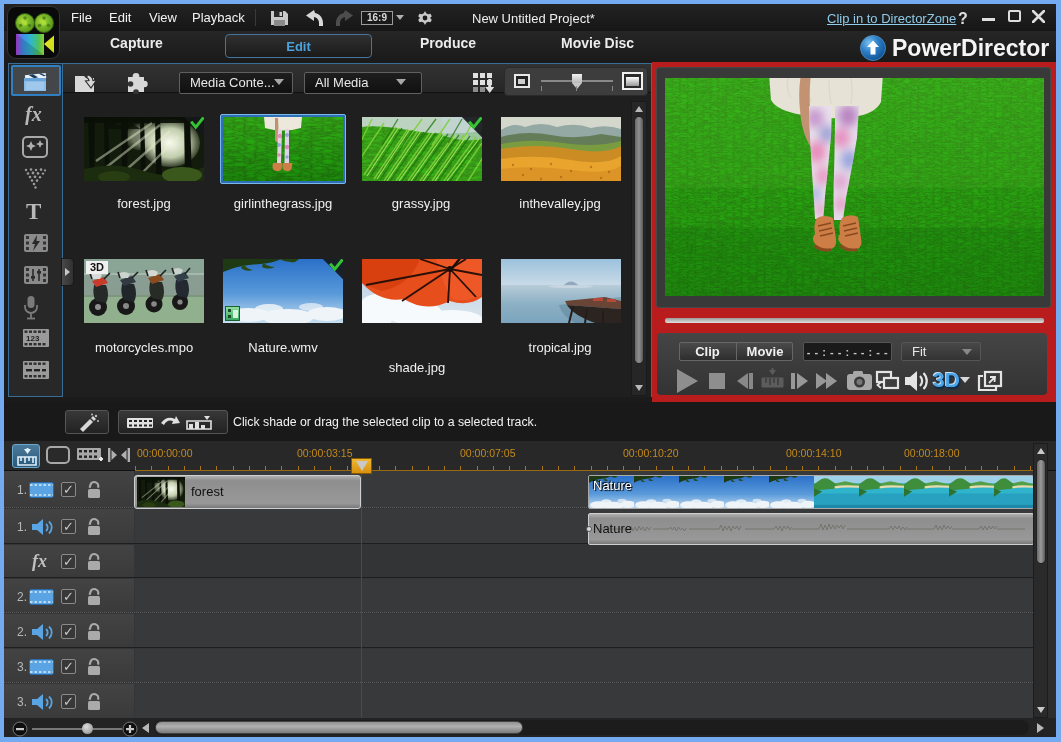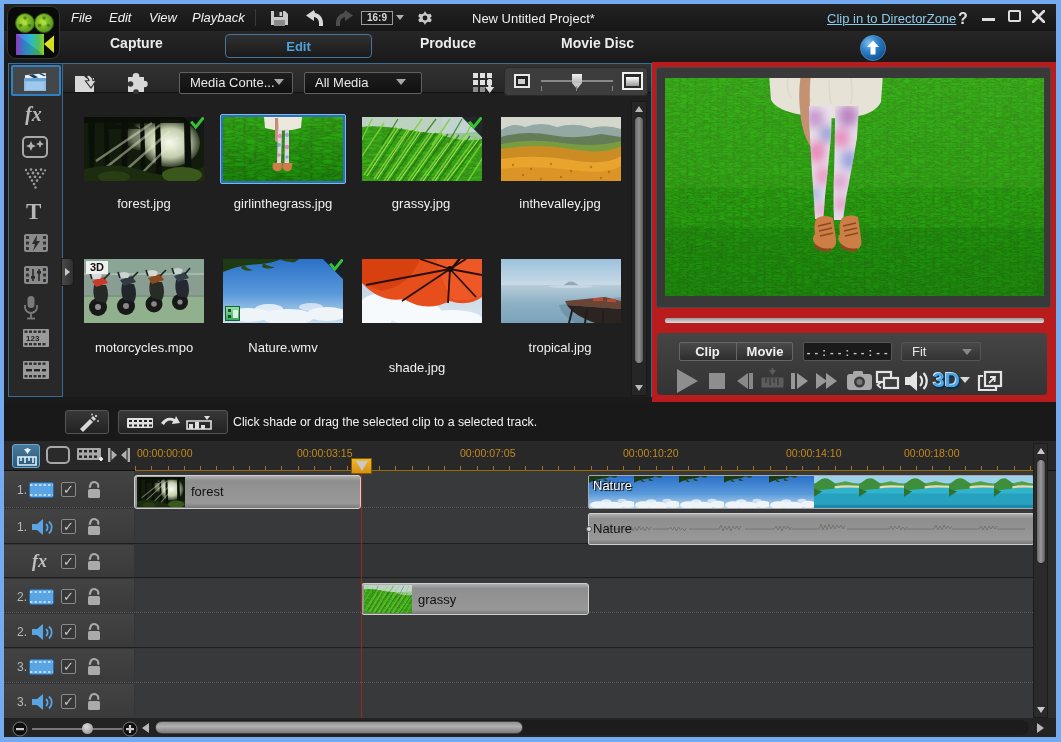--- a/index.html
+++ b/index.html
@@ -4,21 +4,21 @@
 <style>
   * { margin:0; padding:0; box-sizing:border-box; }
   html,body { width:1061px; height:742px; overflow:hidden; }
   body { background:#74aaf0; font-family:"Liberation Sans", sans-serif; position:relative; }
   #win { position:absolute; left:4px; top:4px; width:1052px; height:733px; background:#1b1b1b; border-radius:2px; }
   .abs { position:absolute; }
 
   
   #titlebar { position:absolute; left:0; top:0; width:100%; height:27px; background:linear-gradient(#232323,#161616); }
   #logo { position:absolute; left:3px; top:2px; width:53px; height:53px; background:#0a0a0a; border-radius:9px; border:1px solid #333; z-index:5; }
-  .menu { position:absolute; top:6px; color:#f2f2f2; font-size:13px;font-style:italic; }
+  .menu { position:absolute; top:6px; color:#f2f2f2; font-size:13px; }
   #signin { position:absolute; top:7px; left:823px; color:#8ecbe8; font-size:13px; text-decoration:underline; }
   .winbtn { position:absolute; top:4px; color:#e0e0e0; font-size:15px; font-weight:bold; }
   #titletext { position:absolute; top:7px; left:468px; color:#efefef; font-size:13px; }
 
   
   #tabbar { position:absolute; left:0; top:27px; width:100%; height:31px; background:linear-gradient(#262626,#1a1a1a); }
   .roomtab { position:absolute; top:4px; color:#ececec; font-size:14px; font-weight:bold; }
   #edittab { position:absolute; left:221px; top:3px; width:147px; height:24px; background:linear-gradient(#303030,#1a1a1a); border:1px solid #46749a; border-radius:4px; color:#4ba2dc; font-size:13px; font-weight:bold; text-align:center; line-height:23px; }
   #pdlogo { position:absolute; left:888px; top:4px; color:#f5f5f5; font-size:23px; font-weight:bold; letter-spacing:0px; }
 
@@ -418,20 +418,21 @@
       <defs>
         <radialGradient id="pdball" cx="35%" cy="30%" r="80%">
           <stop offset="0%" stop-color="#7ec2f0"></stop>
             <stop offset="45%" stop-color="#2d7fc8"></stop>
             <stop offset="100%" stop-color="#0a4a8a"></stop>
         </radialGradient>
       </defs>
       <circle cx="13" cy="13" r="12.5" fill="url(#pdball)" stroke="#5a9fd4" stroke-width="0.7"></circle>
       <path d="M13 5.5 L19 12 L15.5 12 L15.5 19.5 L10.5 19.5 L10.5 12 L7 12 Z" fill="#ffffff"></path>
     </svg>
+    <div id="pdlogo">PowerDirector</div>
   </div>
   <div id="main">
     <div id="sidebar">
       <div class="abs" style="left:2px;top:1px;width:50px;height:31px;background:#44474a;border:2px solid #2f7fc2;border-radius:2px;">
         <svg class="abs" style="left:9px;top:3px;" width="28" height="22" viewBox="0 0 28 22">
           <g transform="rotate(-6 14 6)">
               <path d="M3 4 h21 v5 h-21 z" fill="#e8f0f8"></path>
           <path d="M7 4.5 l5 3.5 l4 -0.5 l-5 -3.5 Z M17 4 l5 3 l2 -0.3 l-5 -3 Z" fill="#1a3a5c"></path>
             </g>
           <rect x="2" y="8" width="22" height="13" fill="#8cbce8"></rect>
@@ -1013,26 +1014,20 @@
               <line x1="203" y1="15" x2="230" y2="15"></line>
               <line x1="258" y1="15" x2="300" y2="15"></line>
               <line x1="318" y1="15" x2="345" y2="15"></line>
               <line x1="363" y1="15" x2="390" y2="15"></line>
               <line x1="408" y1="15" x2="436" y2="15"></line>
             </g>
         </svg>
         <div class="cliplabel" style="left:4px;top:7px;">Nature</div>
         <div class="abs" style="left:-3px;top:12px;width:6px;height:6px;background:#ddd;border:1px solid #555;border-radius:50%;"></div>
       </div>
-      <div class="clip" style="left:357px;top:112px;width:228px;height:32px;">
-        <svg class="abs" style="left:2px;top:1px;" width="48" height="28">
-            <use href="#art-grassy"></use>
-          </svg>
-        <div class="cliplabel" style="left:56px;top:8px;">grassy</div>
-      </div>
     </div>
     <div class="abs" id="playline" style="left:356.5px;top:30px;width:1.5px;height:247px;background:#992a22;z-index:30;"></div>
     <div class="abs" style="left:1029px;top:2px;width:15px;height:275px;background:#2a2a2a;border:1px solid #1c1c1c;">
       <div class="abs" style="left:3px;top:4px;width:0;height:0;border-left:4px solid transparent;border-right:4px solid transparent;border-bottom:6px solid #c8c8c8;"></div>
       <div class="abs" style="left:2px;top:15px;width:10px;height:105px;background:linear-gradient(90deg,#6a6a6a,#9a9a9a,#5a5a5a);border-radius:5px;border:1px solid #222;"></div>
       <div class="abs" style="left:3px;top:263px;width:0;height:0;border-left:4px solid transparent;border-right:4px solid transparent;border-top:6px solid #c8c8c8;"></div>
     </div>
     <div id="hscroll">
       <svg class="abs" style="left:8px;top:3px;" width="16" height="16" viewBox="0 0 16 16">
           <circle cx="8" cy="8" r="7" fill="#0e0e0e" stroke="#777" stroke-width="1"></circle>

